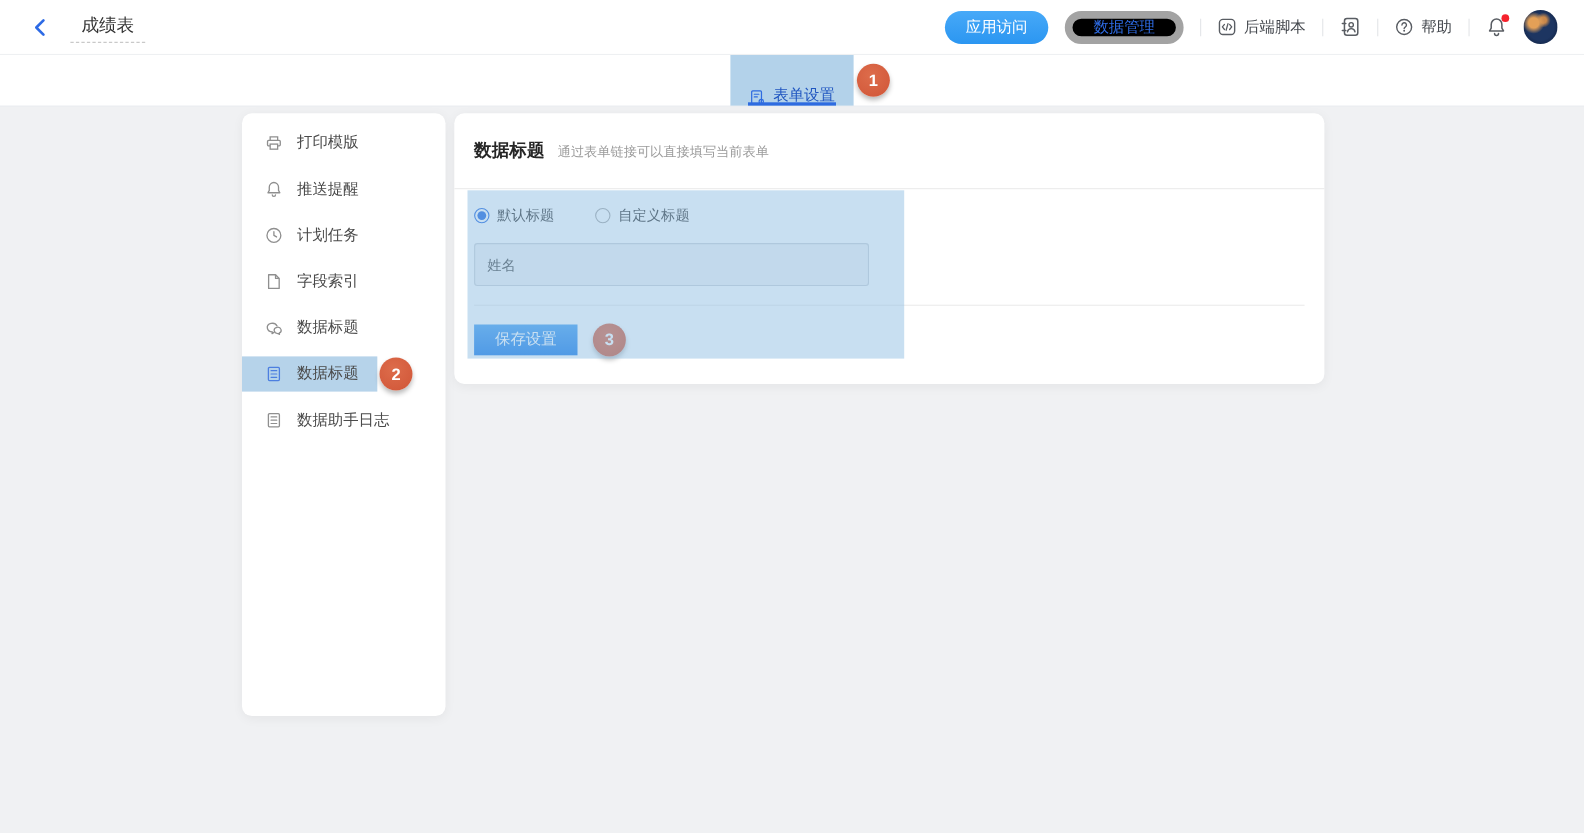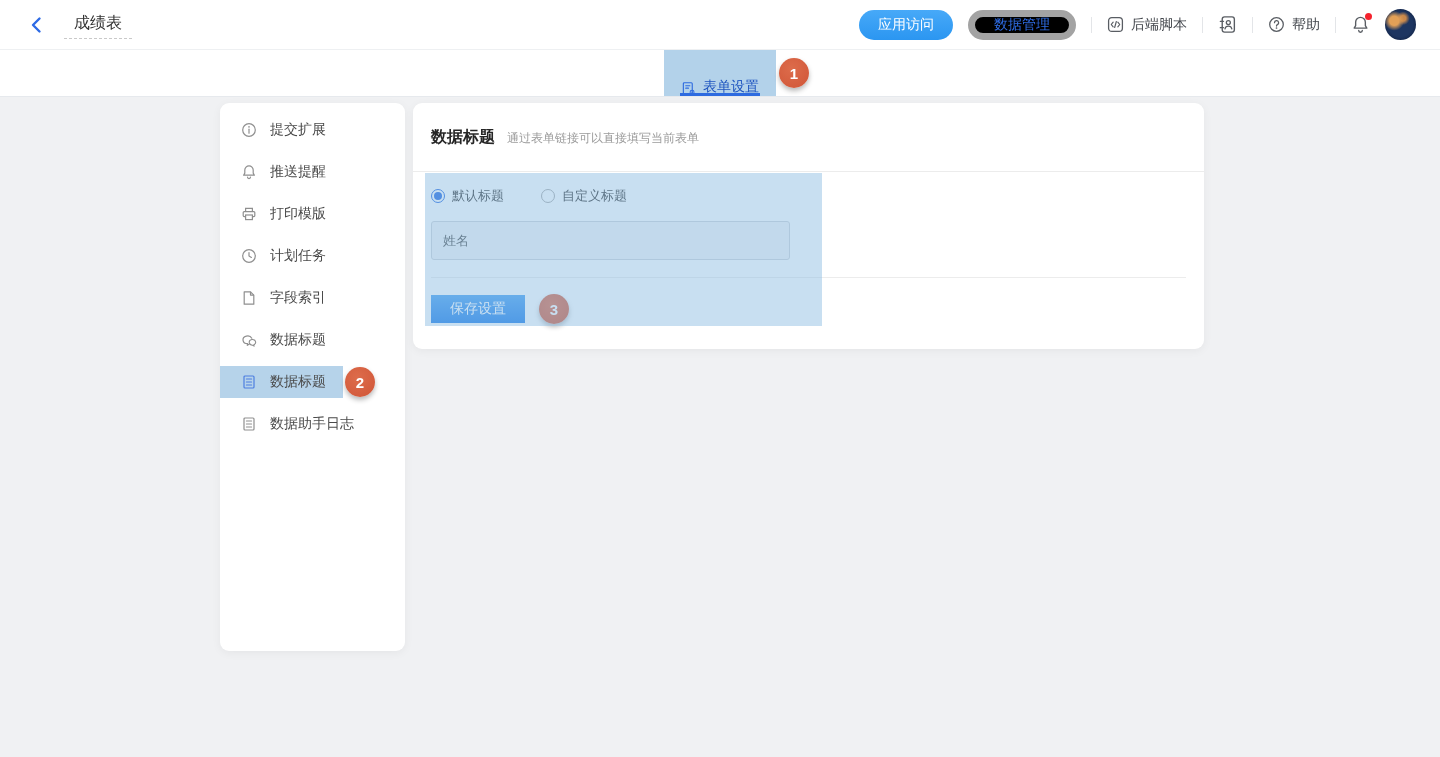--- a/index.html
+++ b/index.html
@@ -195,44 +195,36 @@
       <circle cx="11.8" cy="12" r="2.1" fill="none" stroke="currentColor" stroke-width="1.1"></circle>
       <circle cx="11.8" cy="12" r="0.7" fill="currentColor"></circle>
     </svg>
     <span>表单设置</span>
     <div class="anno-badge tab-badge">1</div>
   </div>
 </div>
 
 <div class="sidebar">
 
-  <div class="side-item">
-    <svg class="s-icon" width="16" height="16" viewBox="0 0 16 16">
-      <circle cx="8" cy="8" r="6.3" fill="none" stroke="currentColor" stroke-width="1.2"></circle>
-      <path d="M8 7.2 V11.2" stroke="currentColor" stroke-width="1.2" stroke-linecap="round"></path>
-      <circle cx="8" cy="4.9" r="0.8" fill="currentColor"></circle>
-    </svg>
-    <span class="s-label">提交扩展</span>
-  </div>
-
-  <div class="side-item">
-    <svg class="s-icon" width="16" height="16" viewBox="0 0 16 16">
-      <path d="M8 1.9 a4.2 4.2 0 0 1 4.2 4.2 v3 l1.2 2.1 H2.6 l1.2-2.1 v-3 A4.2 4.2 0 0 1 8 1.9 z" fill="none" stroke="currentColor" stroke-width="1.2" stroke-linejoin="round"></path>
-      <path d="M6.5 13.1 a1.5 1.5 0 0 0 3 0" fill="none" stroke="currentColor" stroke-width="1.2" stroke-linecap="round"></path>
-    </svg>
-    <span class="s-label">推送提醒</span>
-  </div>
 
   <div class="side-item">
     <svg class="s-icon" width="16" height="16" viewBox="0 0 16 16">
       <path d="M4.6 5.6 V2.4 h6.8 v3.2" fill="none" stroke="currentColor" stroke-width="1.2"></path>
       <rect x="2.2" y="5.6" width="11.6" height="5" rx="1" fill="none" stroke="currentColor" stroke-width="1.2"></rect>
       <rect x="4.6" y="9" width="6.8" height="4.6" fill="#fff" stroke="currentColor" stroke-width="1.2"></rect>
     </svg>
     <span class="s-label">打印模版</span>
+  </div>
+
+  <div class="side-item">
+    <svg class="s-icon" width="16" height="16" viewBox="0 0 16 16">
+      <path d="M8 1.9 a4.2 4.2 0 0 1 4.2 4.2 v3 l1.2 2.1 H2.6 l1.2-2.1 v-3 A4.2 4.2 0 0 1 8 1.9 z" fill="none" stroke="currentColor" stroke-width="1.2" stroke-linejoin="round"></path>
+      <path d="M6.5 13.1 a1.5 1.5 0 0 0 3 0" fill="none" stroke="currentColor" stroke-width="1.2" stroke-linecap="round"></path>
+    </svg>
+    <span class="s-label">推送提醒</span>
   </div>
 
   <div class="side-item">
     <svg class="s-icon" width="16" height="16" viewBox="0 0 16 16">
       <circle cx="8" cy="8" r="6.3" fill="none" stroke="currentColor" stroke-width="1.2"></circle>
       <path d="M8 4.6 V8 L10.4 9.4" fill="none" stroke="currentColor" stroke-width="1.2" stroke-linecap="round" stroke-linejoin="round"></path>
     </svg>
     <span class="s-label">计划任务</span>
   </div>
 

